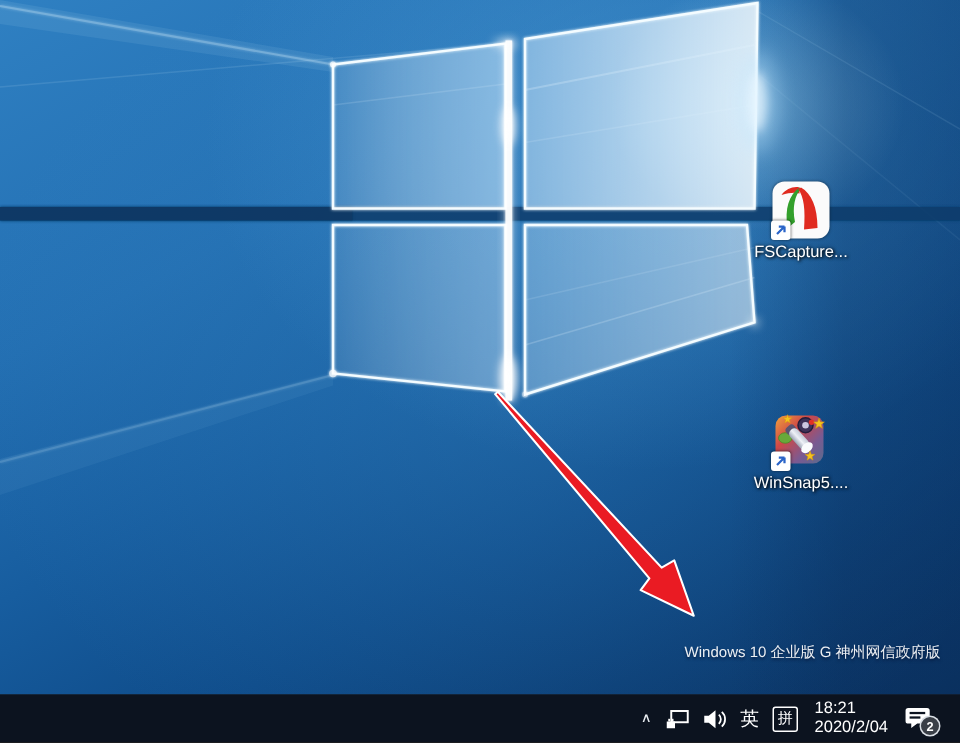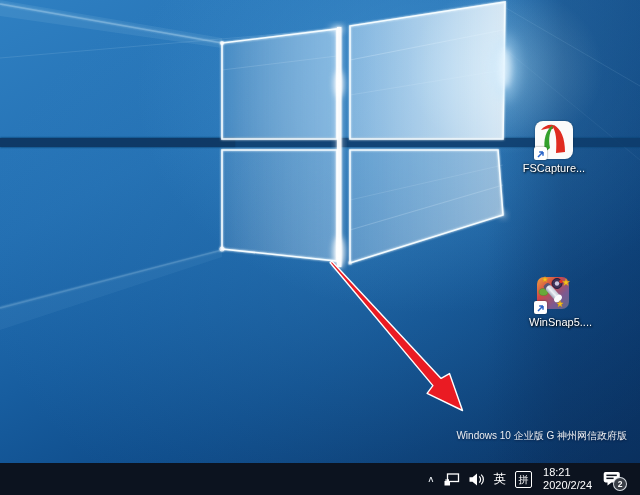--- a/index.html
+++ b/index.html
@@ -13,21 +13,21 @@
     position:absolute;left:0;top:0;width:640px;height:463px;
     background:
       linear-gradient(90deg, rgba(10,45,90,0) 76%, rgba(10,45,90,.32) 88%, rgba(10,45,90,.34) 100%),
       radial-gradient(140px 120px at 505px 70px, rgba(190,235,255,.45), rgba(190,235,255,0) 70%),
       radial-gradient(420px 320px at 430px 90px, rgba(90,170,225,.42), rgba(90,170,225,0) 70%),
       radial-gradient(520px 420px at 340px 250px, rgba(60,140,200,.30), rgba(60,140,200,0) 70%),
       linear-gradient(152deg,#2f80c2 0%,#236fb2 30%,#175d9f 50%,#0f4c8a 68%,#0b3d74 84%,#0a3261 100%);
   }
   .wall{position:absolute;left:0;top:0;}
   
-  .dicon{position:absolute;left:496px;width:76px;text-align:center;color:#fff;cursor:default;margin-left:20px;}
+  .dicon{position:absolute;left:496px;width:76px;text-align:center;color:#fff;cursor:default;}
   .dicon .art{width:38px;height:38px;margin:0 auto;position:relative;}
   .dicon .label{
     font-size:11px;line-height:13px;margin-top:3px;
     text-shadow:1px 1px 2px rgba(0,0,0,.95),0 0 3px rgba(0,0,0,.7);
     white-space:nowrap;
   }
   .fs-bg{width:38px;height:38px;background:#fbfbfb;border-radius:8px;box-shadow:0 0 2px rgba(0,0,0,.35);}
   .sc{
     position:absolute;left:-1px;bottom:-1px;width:13px;height:13px;background:#fff;
     border-radius:2px;box-shadow:0 0 2px rgba(0,0,0,.55);
@@ -152,21 +152,21 @@
       <div class="sc">
         <svg width="13" height="13" viewBox="0 0 13 13">
             <path d="M4,9 L9,4 M9,4 H5.2 M9,4 V7.8" stroke="#2a64c8" stroke-width="1.5" fill="none"></path>
           </svg>
       </div>
     </div>
     <div class="label">FSCapture...</div>
   </div>
 
 
-  <div class="dicon" style="top:275px;text-align:right;">
+  <div class="dicon" style="top:275px;">
     <div class="art">
       <svg width="38" height="38" viewBox="0 0 38 38">
         <defs>
           <linearGradient id="wsBg" x1="0" y1="0" x2="1" y2="1">
             <stop offset="0" stop-color="#f0a23c"></stop>
               <stop offset=".35" stop-color="#cf4747"></stop>
             <stop offset=".7" stop-color="#7a5a92"></stop>
               <stop offset="1" stop-color="#5a6b8c"></stop>
           </linearGradient>
           <linearGradient id="wsCyl" x1="0" y1="0" x2="1" y2="0">
@@ -227,21 +227,21 @@
     <div class="tray-btn lang">
       <span>英</span>
     </div>
 
     <div class="tray-btn">
       <span class="ime-box">拼</span>
     </div>
 
     <div class="clock">
       <div>18:21</div>
-      <div>2020/2/24</div>
+      <div>2020/2/04</div>
     </div>
 
     <div class="tray-btn">
       <div class="ac">
         <svg width="18" height="15" viewBox="0 0 18 15">
           <path d="M2.5,1 H15 A1.8,1.8 0 0 1 16.8,2.8 V9.6 A1.8,1.8 0 0 1 15,11.4 H8.5 L4.5,14.4 V11.4 H2.5 A1.8,1.8 0 0 1 0.7,9.6 V2.8 A1.8,1.8 0 0 1 2.5,1 Z" fill="#fff"></path>
           <rect x="3.4" y="3.6" width="10.4" height="1.5" fill="#0c131f"></rect>
           <rect x="3.4" y="6.6" width="7.2" height="1.5" fill="#0c131f"></rect>
         </svg>
         <span class="badge">2</span>

